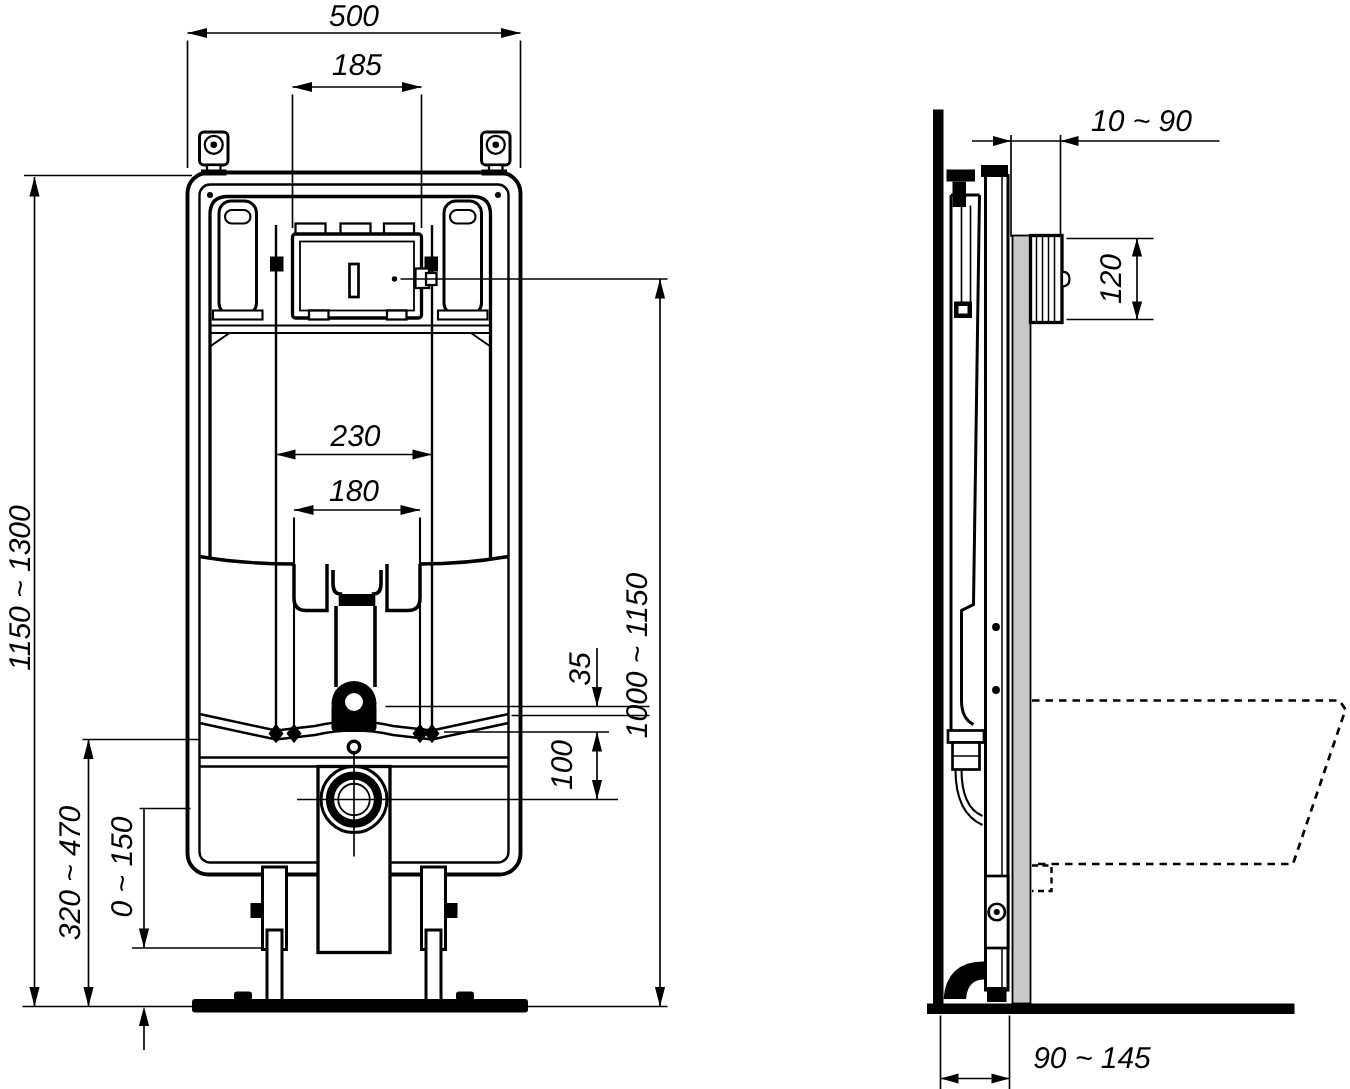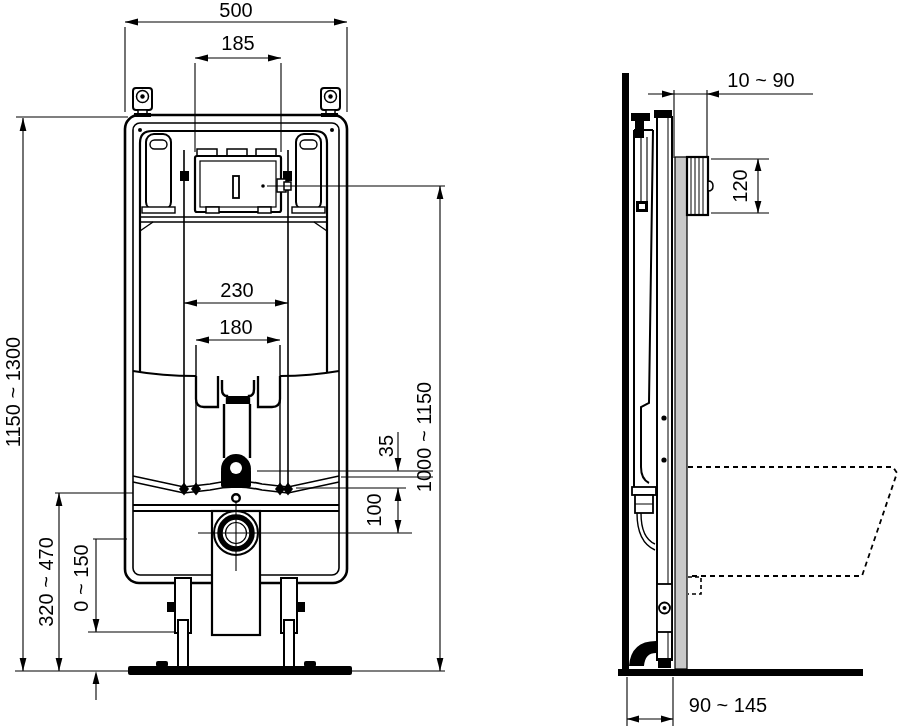--- a/index.html
+++ b/index.html
@@ -1,16 +1,16 @@
 <!DOCTYPE html>
 <html><head>
 <meta charset="utf-8">
 <style>
   html,body{margin:0;padding:0;background:#ffffff;}
-  .stage{width:900px;height:726px;background:#fff;position:relative;font-family:"Liberation Sans",sans-serif;}
+  .stage{width:900px;height:726px;background:#fff;position:relative;font-family:"Liberation Sans",sans-serif;font-style:italic;}
   svg{display:block;}
   text{font-family:"Liberation Sans",sans-serif;font-size:20px;fill:#000;}
   .ln{stroke:#000;fill:none;}
   .dim{stroke:#000;stroke-width:1.1;fill:none;}
   .arr{fill:#000;stroke:none;}
   .blk{fill:#000;stroke:none;}
   .wht{fill:#fff;stroke:#000;}
 </style>
 </head>
 <body>

